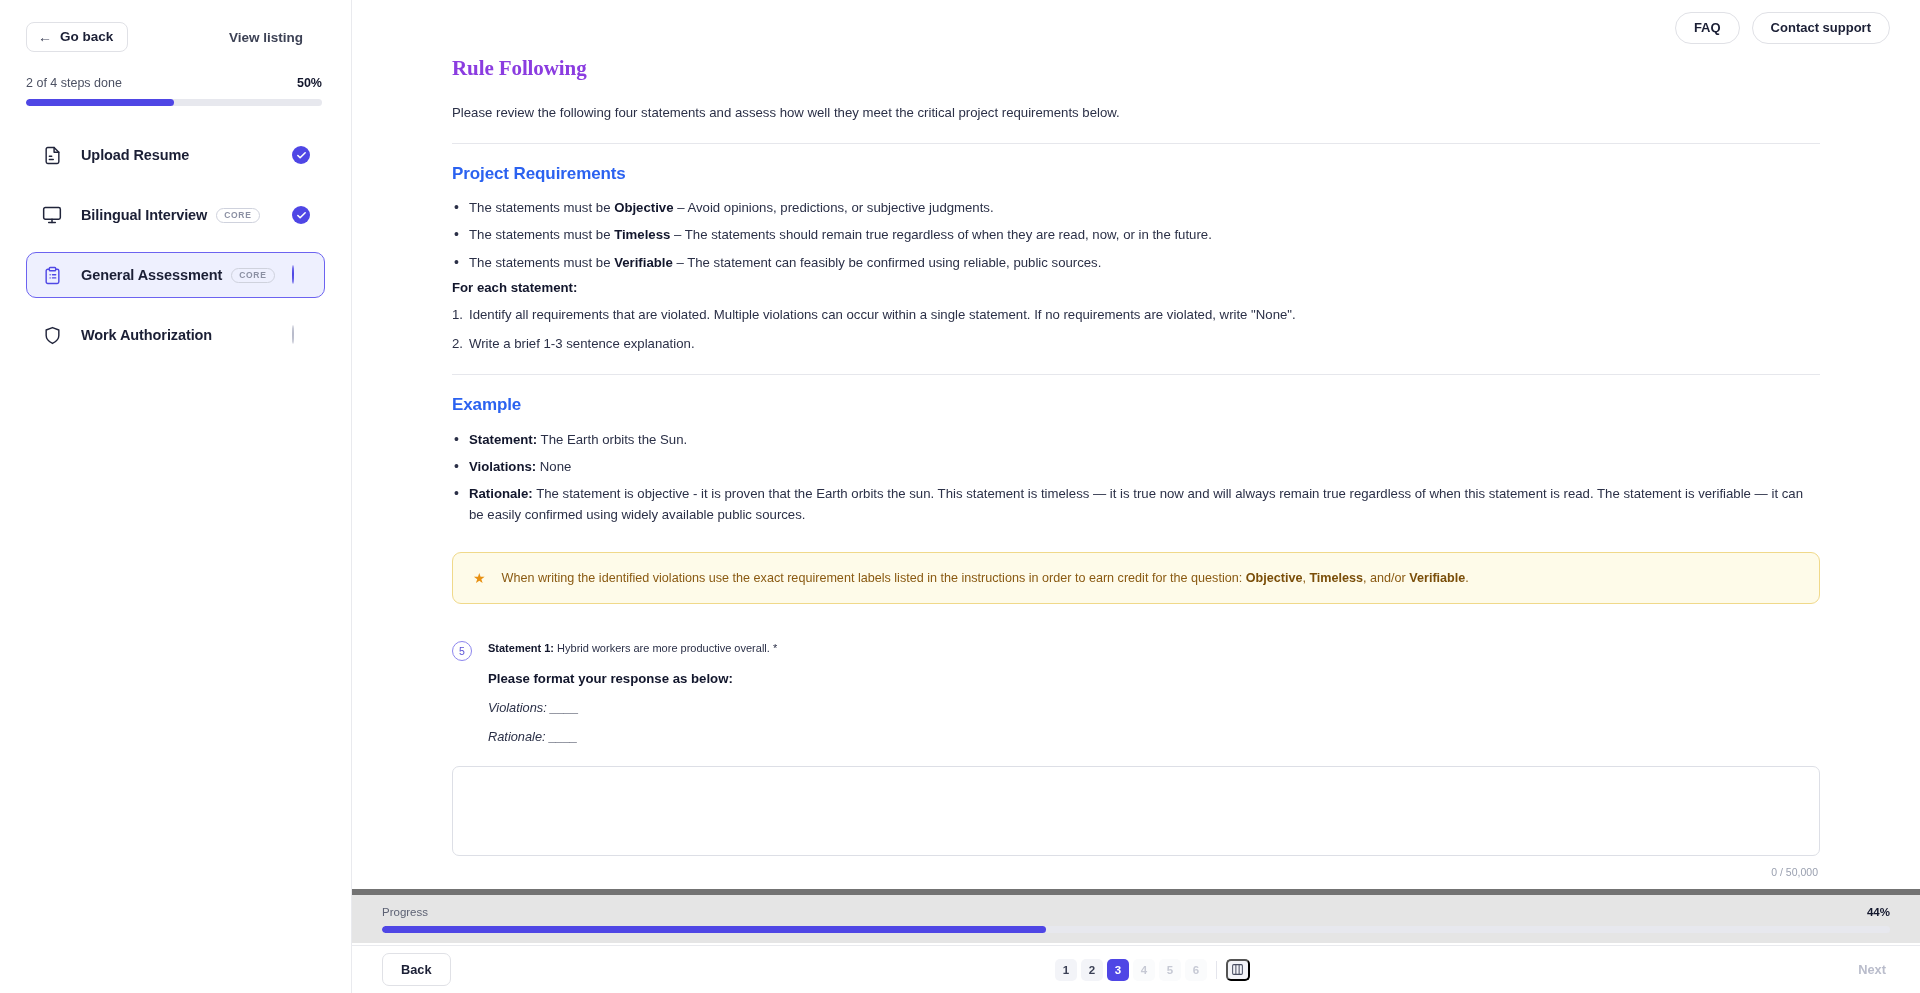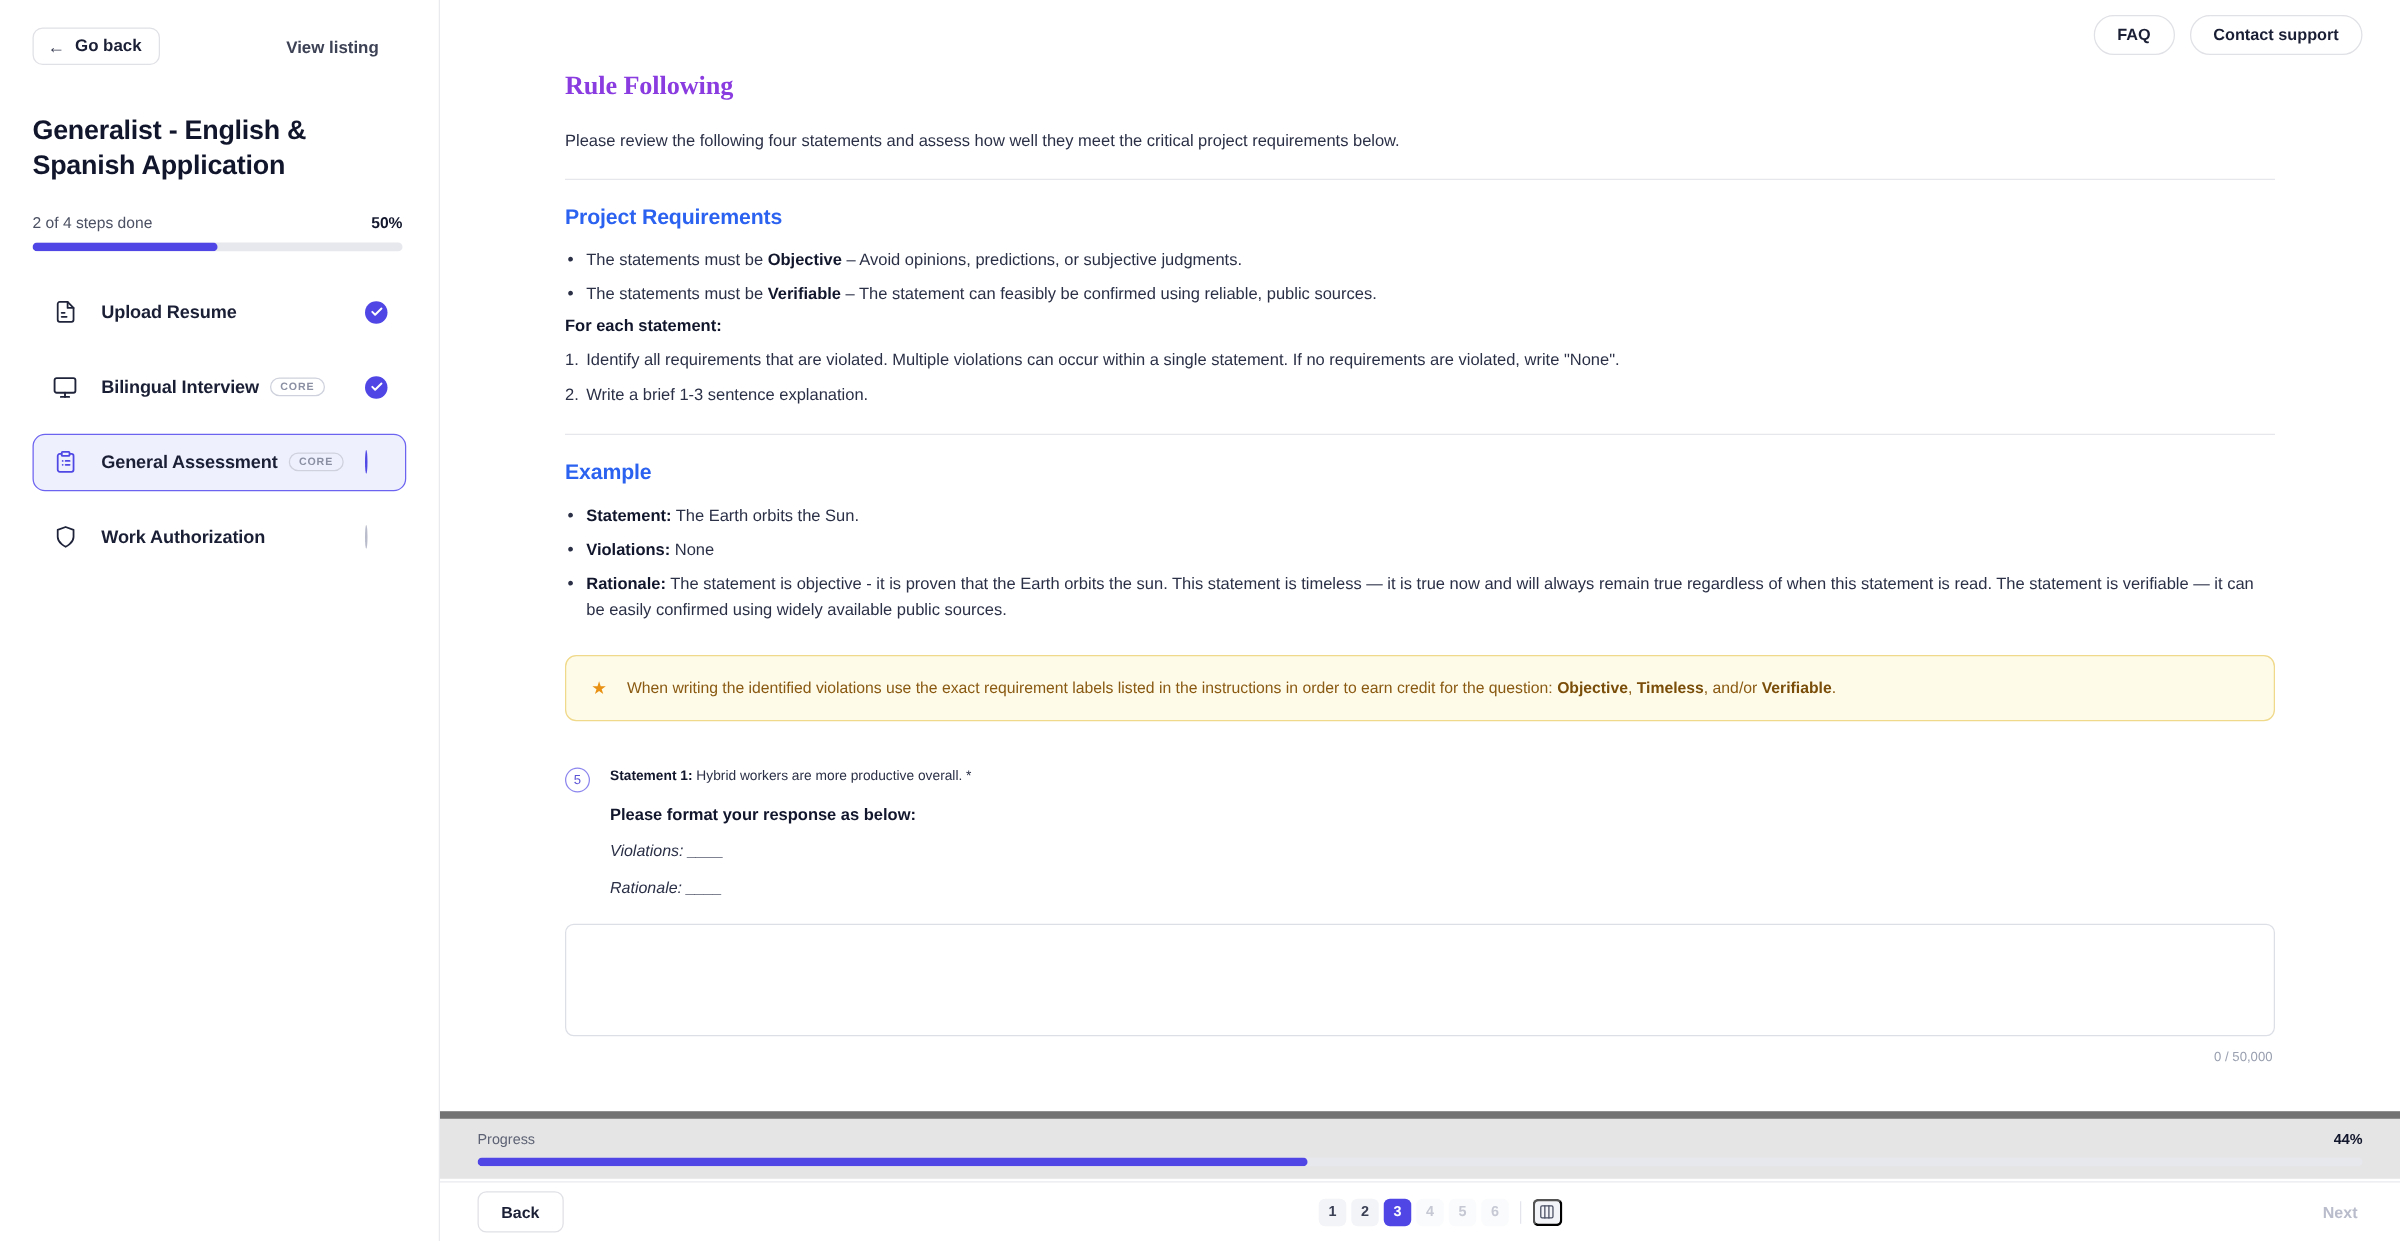--- a/index.html
+++ b/index.html
@@ -229,21 +229,20 @@
 
   <aside class="sidebar">
     <div class="sidebar-top">
       <button class="goback-btn">
         <span class="arrow">←</span>
         <span>Go back</span>
       </button>
       <span class="view-listing">View listing</span>
     </div>
 
-    <h1 class="job-title">Generalist - English &amp; Spanish Application</h1>
 
     <div class="steps-row">
       <span class="steps-done">2 of 4 steps done</span>
       <span class="steps-pct">50%</span>
     </div>
     <div class="steps-track">
       <div class="steps-fill" id="steps-fill" style="width: 50%; background: rgb(79, 70, 229);"></div>
     </div>
 
     <nav class="nav-list" id="nav-list">
@@ -317,20 +316,21 @@
     <div class="content">
       <div class="content-inner">
 
         <h1 class="sect-title" style="color: rgb(139, 60, 224);">Rule Following</h1>
         <p class="lead">Please review the following four statements and assess how well they meet the critical project requirements below.</p>
         <hr class="rule">
 
         <h2 class="blue-title" style="color: rgb(43, 98, 240);">Project Requirements</h2>
         <ul class="req" id="req-list">
             <li><span>The statements must be </span><span class="b">Objective</span><span> – Avoid opinions, predictions, or subjective judgments.</span></li>
+            <li><span>The statements must be </span><span class="b">Timeless</span><span> – The statements should remain true regardless of when they are read, now, or in the future.</span></li>
             <li><span>The statements must be </span><span class="b">Verifiable</span><span> – The statement can feasibly be confirmed using reliable, public sources.</span></li>
           </ul>
 
         <div class="for-each">For each statement:</div>
         <ol class="steps" id="steps-list">
             <li>Identify all requirements that are violated. Multiple violations can occur within a single statement. If no requirements are violated, write "None".</li>
             <li>Write a brief 1-3 sentence explanation.</li>
           </ol>
 
         <hr class="rule">

